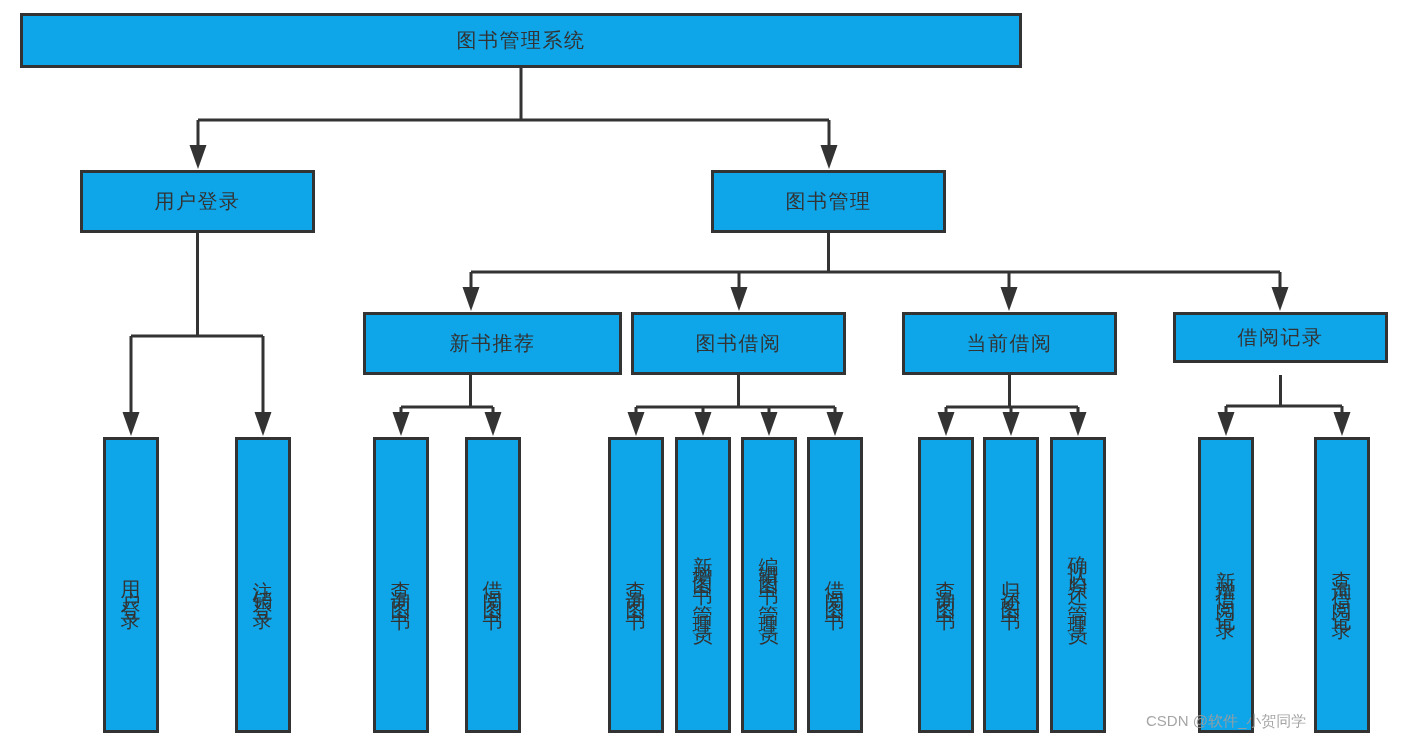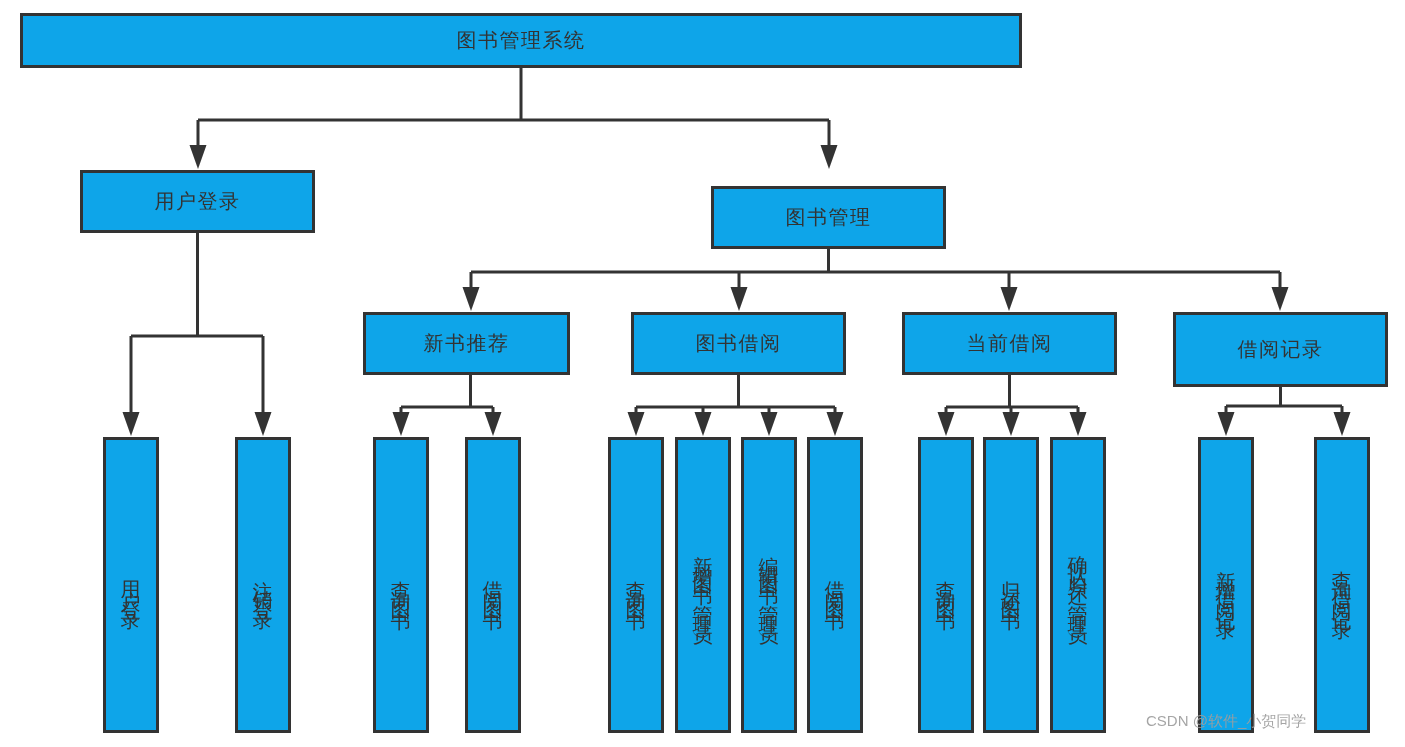--- a/index.html
+++ b/index.html
@@ -95,26 +95,26 @@
       <polygon points="1011,436 1002.5,412 1019.5,412"></polygon>
       <polygon points="1078,436 1069.5,412 1086.5,412"></polygon>
       <polygon points="1226,436 1217.5,412 1234.5,412"></polygon>
       <polygon points="1342,436 1333.5,412 1350.5,412"></polygon>
     </g>
   </svg>
 
   <div class="node hbox" style="left:20px; top:13px; width:1002px; height:55px;">图书管理系统</div>
 
   <div class="node hbox" style="left:80px; top:170px; width:235px; height:63px;">用户登录</div>
-  <div class="node hbox" style="left:711px; top:170px; width:235px; height:63px;margin-top:16px;">图书管理</div>
+  <div class="node hbox" style="left:711px; top:170px; width:235px; height:63px;">图书管理</div>
 
-  <div class="node hbox" style="left:363px; top:312px; width:207px; height:63px;">新书推荐</div>
+  <div class="node hbox" style="left:363px; top:312px; width:259px; height:63px;">新书推荐</div>
   <div class="node hbox" style="left:902px; top:312px; width:215px; height:63px;">当前借阅</div>
   <div class="node hbox" style="left:631px; top:312px; width:215px; height:63px;">图书借阅</div>
-  <div class="node hbox" style="left:1173px; top:312px; width:215px; height:75px;">借阅记录</div>
+  <div class="node hbox" style="left:1173px; top:312px; width:215px; height:51px;">借阅记录</div>
 
   <div class="node vbox" style="left:103px;">用户登录</div>
   <div class="node vbox" style="left:235px;">注销登录</div>
 
   <div class="node vbox" style="left:373px;">查询图书</div>
   <div class="node vbox" style="left:465px;">借阅图书</div>
 
   <div class="node vbox" style="left:608px;">查询图书</div>
   <div class="node vbox" style="left:675px;">新增图书（管理员）</div>
   <div class="node vbox" style="left:741px;">编辑图书（管理员）</div>

